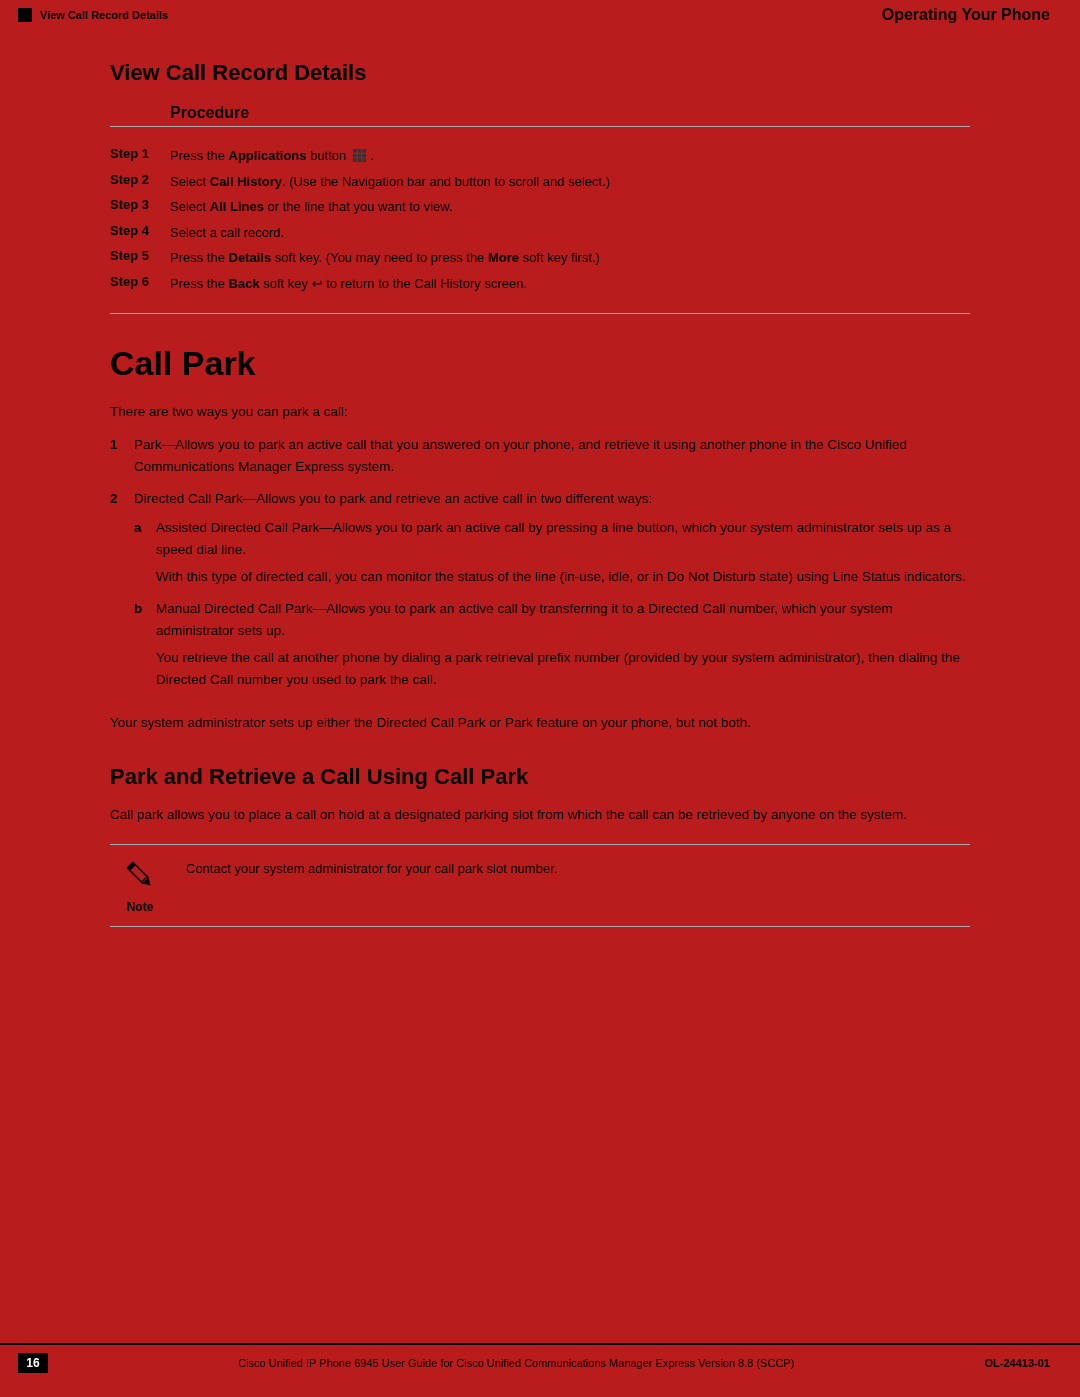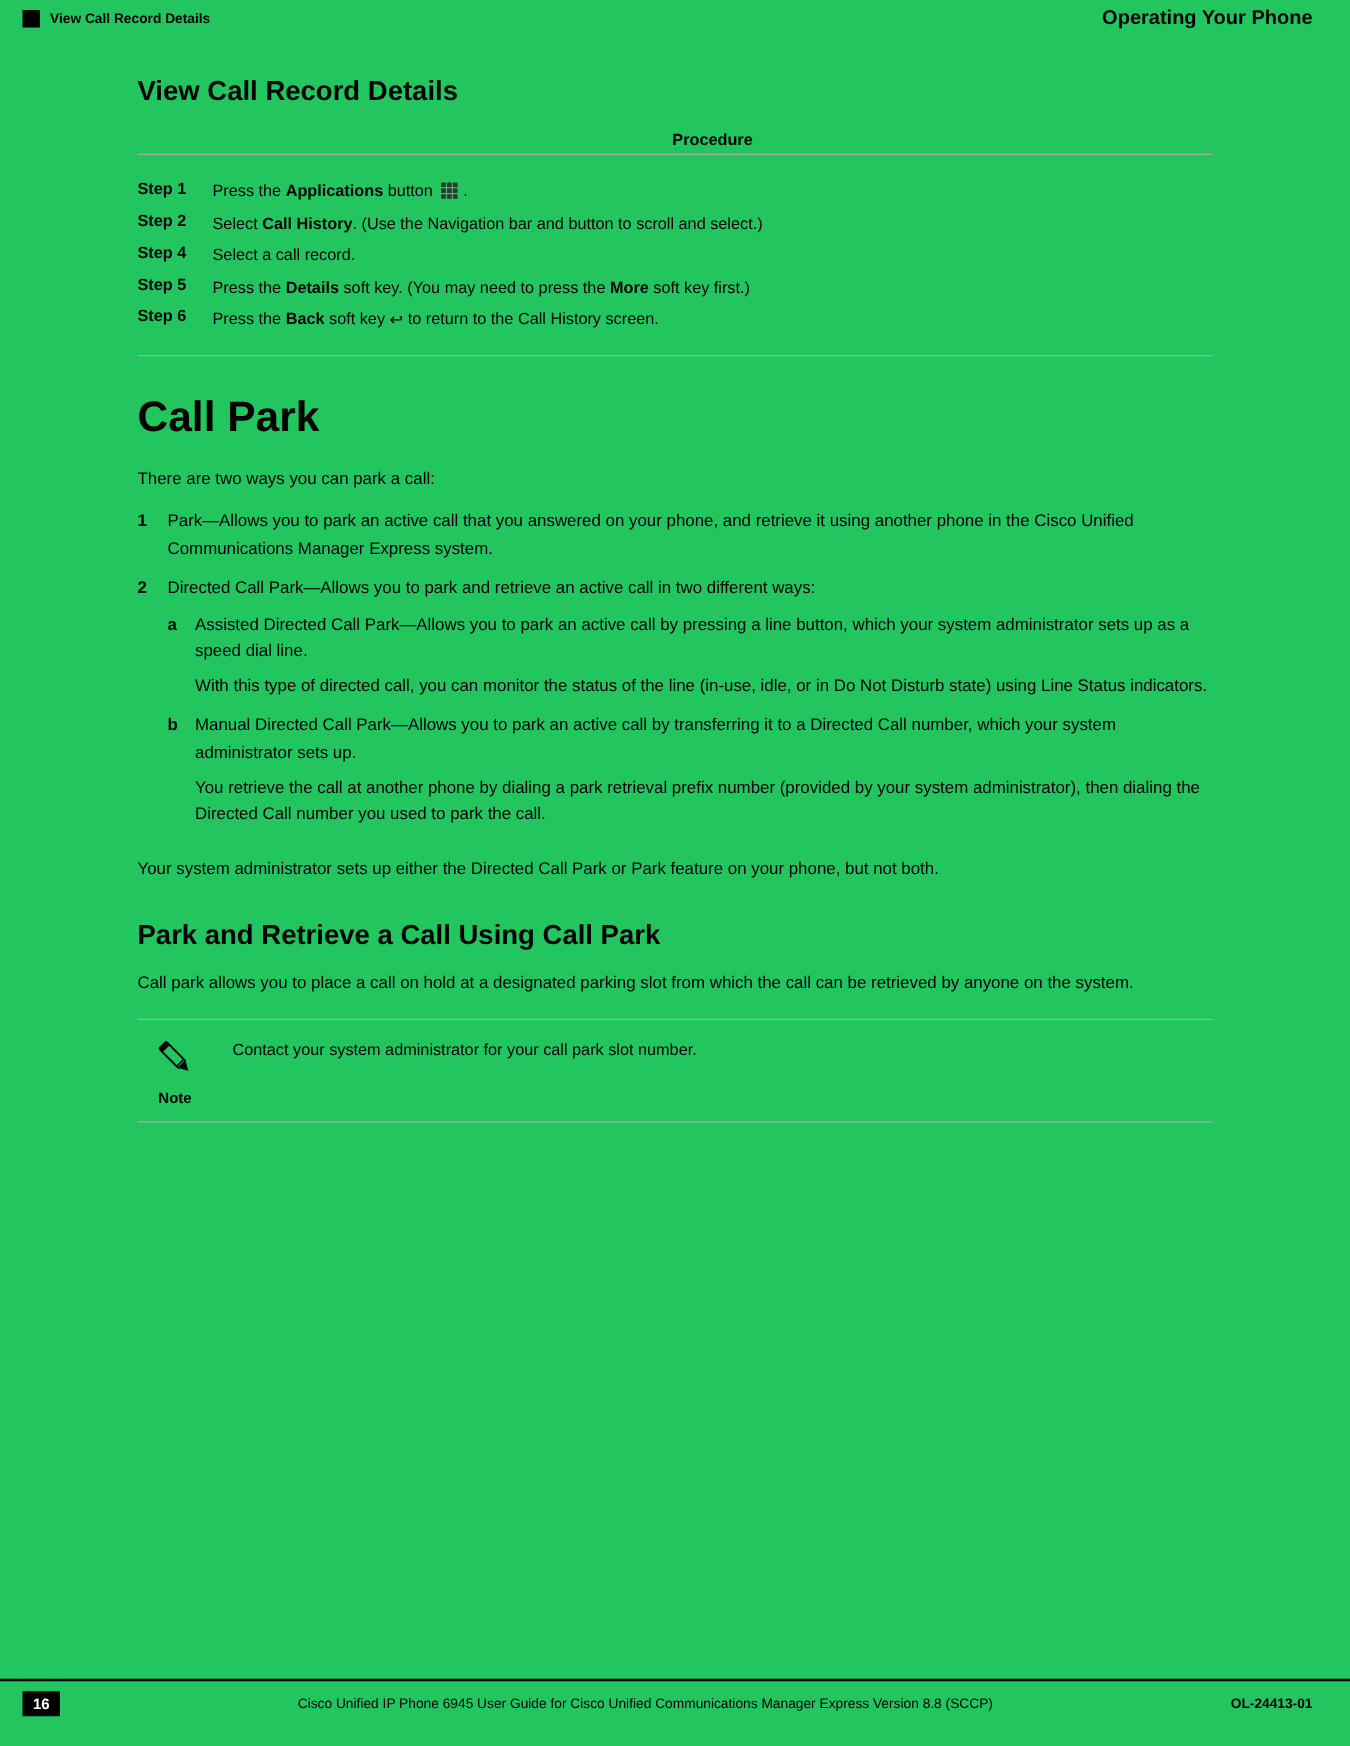--- a/index.html
+++ b/index.html
@@ -11,21 +11,21 @@
       font-family: Arial, Helvetica, sans-serif;
       font-size: 14px;
       color: #000000;
       position: relative;
     }
 
     .page-container {
       width: 1080px;
       min-height: 1397px;
       position: relative;
-      background: #22c55e;
+      background: #b91c1c;
     }
 
     
     .header-bar {
       display: flex;
       justify-content: space-between;
       align-items: center;
       padding: 6px 30px 6px 18px;
       border-bottom: none;
     }
@@ -67,26 +67,25 @@
 
     .section-title-small {
       font-size: 22px;
       font-weight: bold;
       color: #000;
       margin-bottom: 18px;
       margin-top: 20px;
     }
 
     .procedure-label {
-      font-size: 13px;
+      font-size: 16px;
       font-weight: bold;
       color: #000;
       margin-bottom: 4px;
       padding-left: 60px;
-      text-align: center;
     }
 
     .procedure-divider {
       border: none;
       border-top: 1px solid #aaa;
       margin-bottom: 16px;
     }
 
     .steps-table {
       width: 100%;
@@ -352,20 +351,26 @@
             </td>
           </tr>
 
           <tr>
             <td class="step-label"><b>Step 2</b></td>
             <td class="step-content">
               Select <b>Call History</b>. (Use the Navigation bar and button to scroll and select.)
             </td>
           </tr>
 
+          <tr>
+            <td class="step-label"><b>Step 3</b></td>
+            <td class="step-content">
+              Select <b>All Lines</b> or the line that you want to view.
+            </td>
+          </tr>
 
           <tr>
             <td class="step-label"><b>Step 4</b></td>
             <td class="step-content">
               Select a call record.
             </td>
           </tr>
 
           <tr>
             <td class="step-label"><b>Step 5</b></td>

